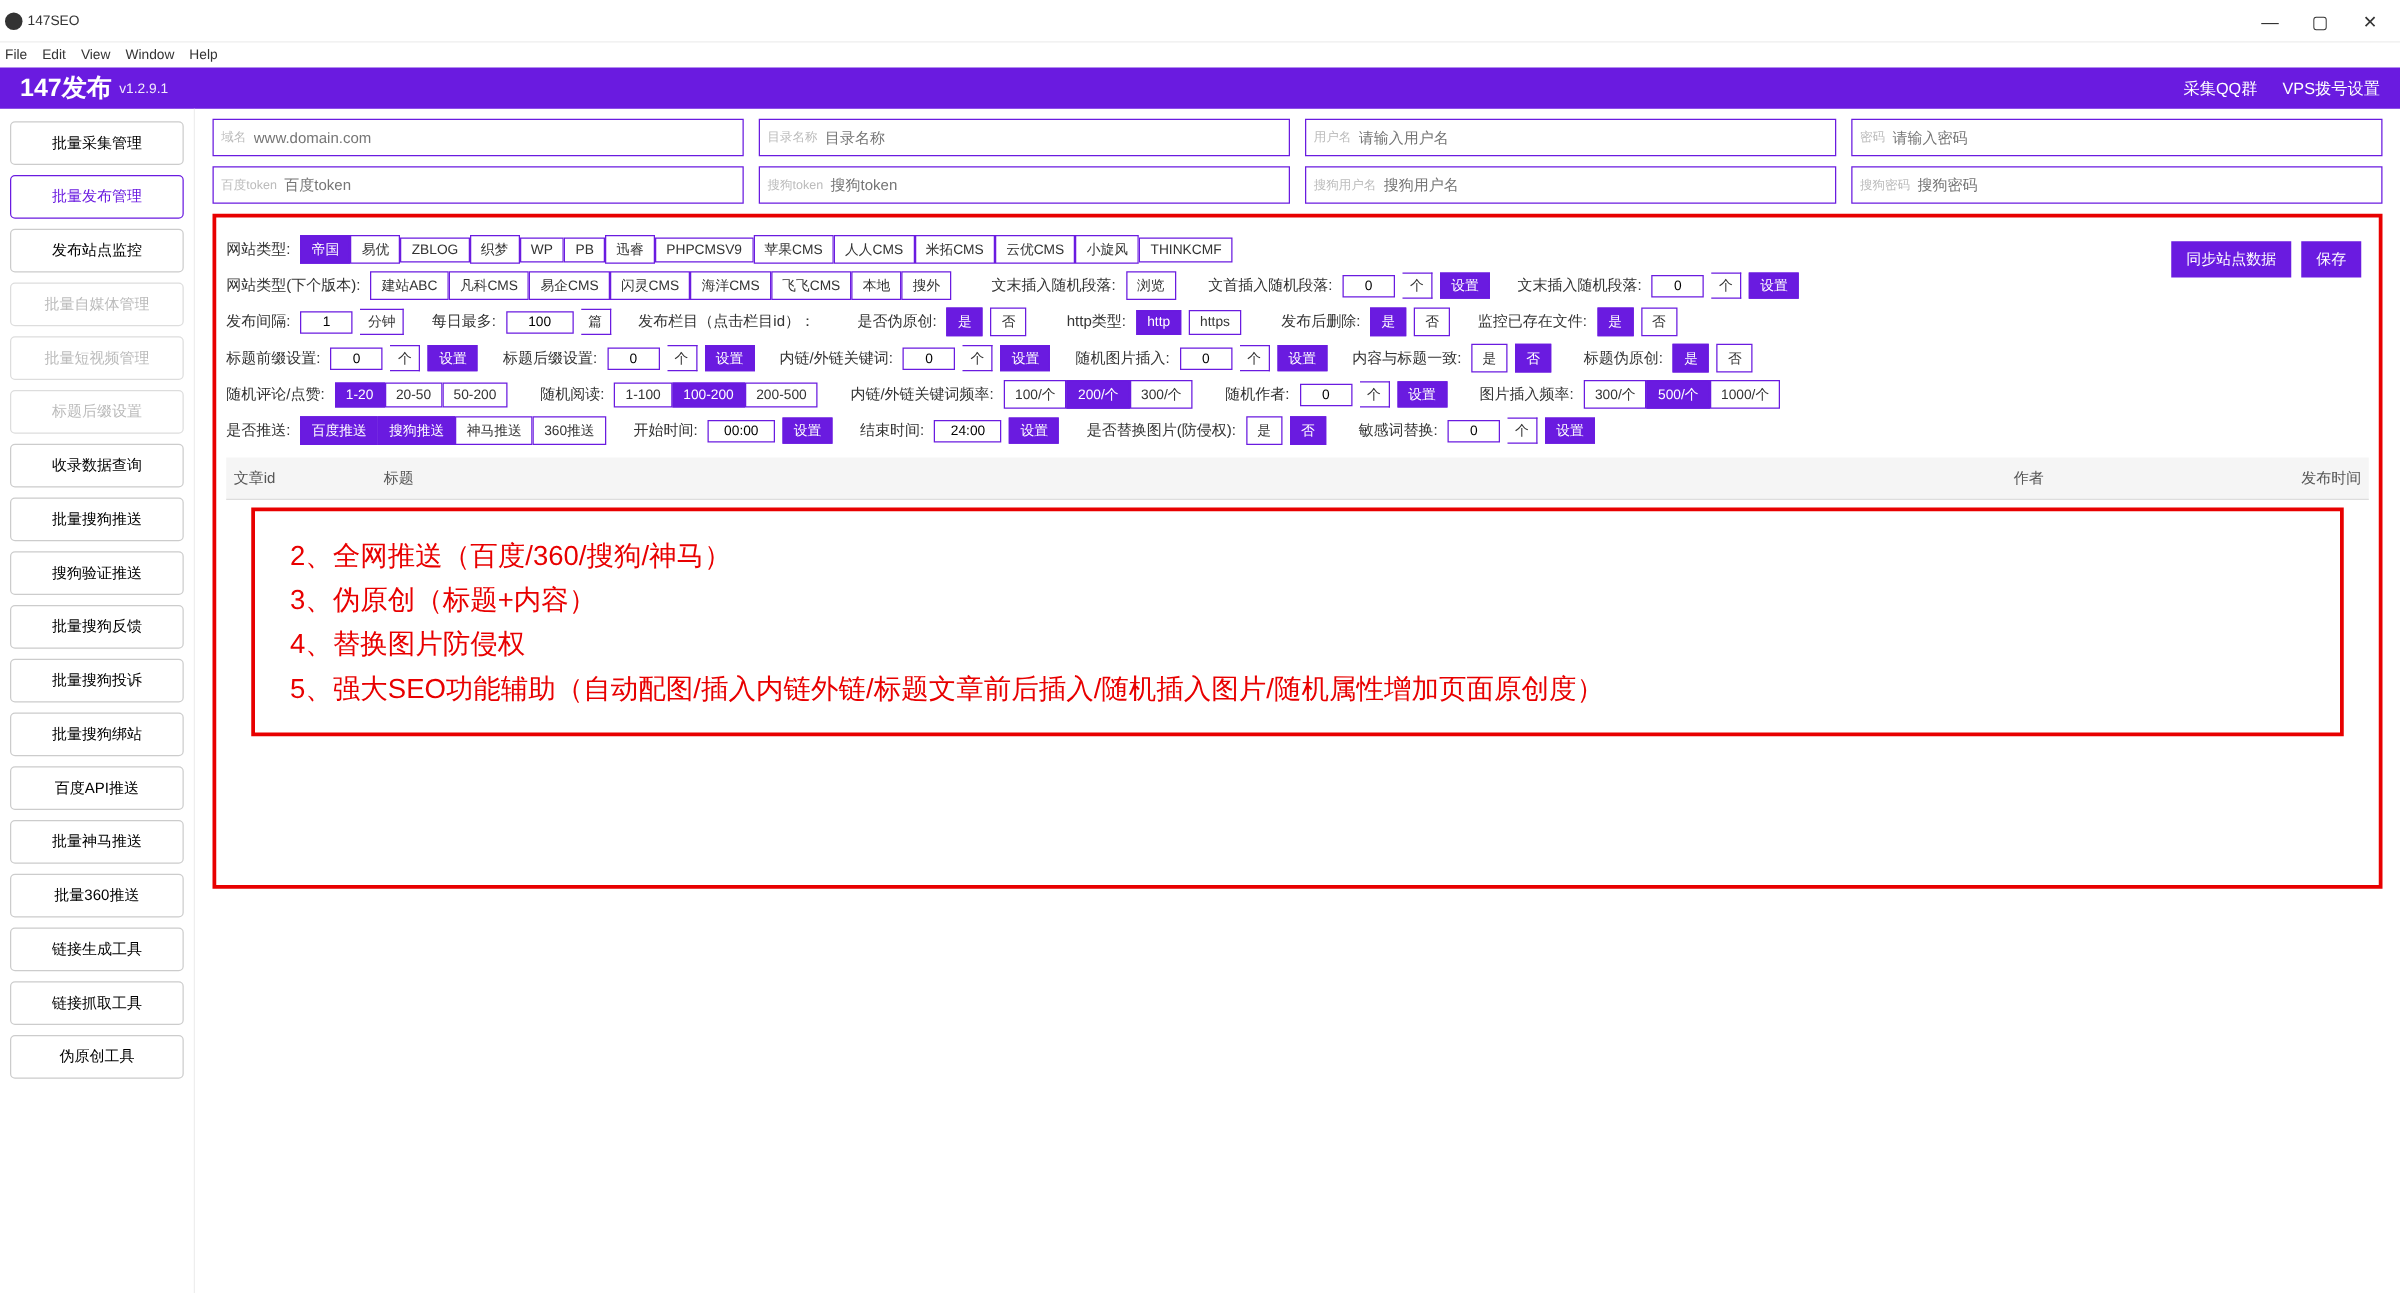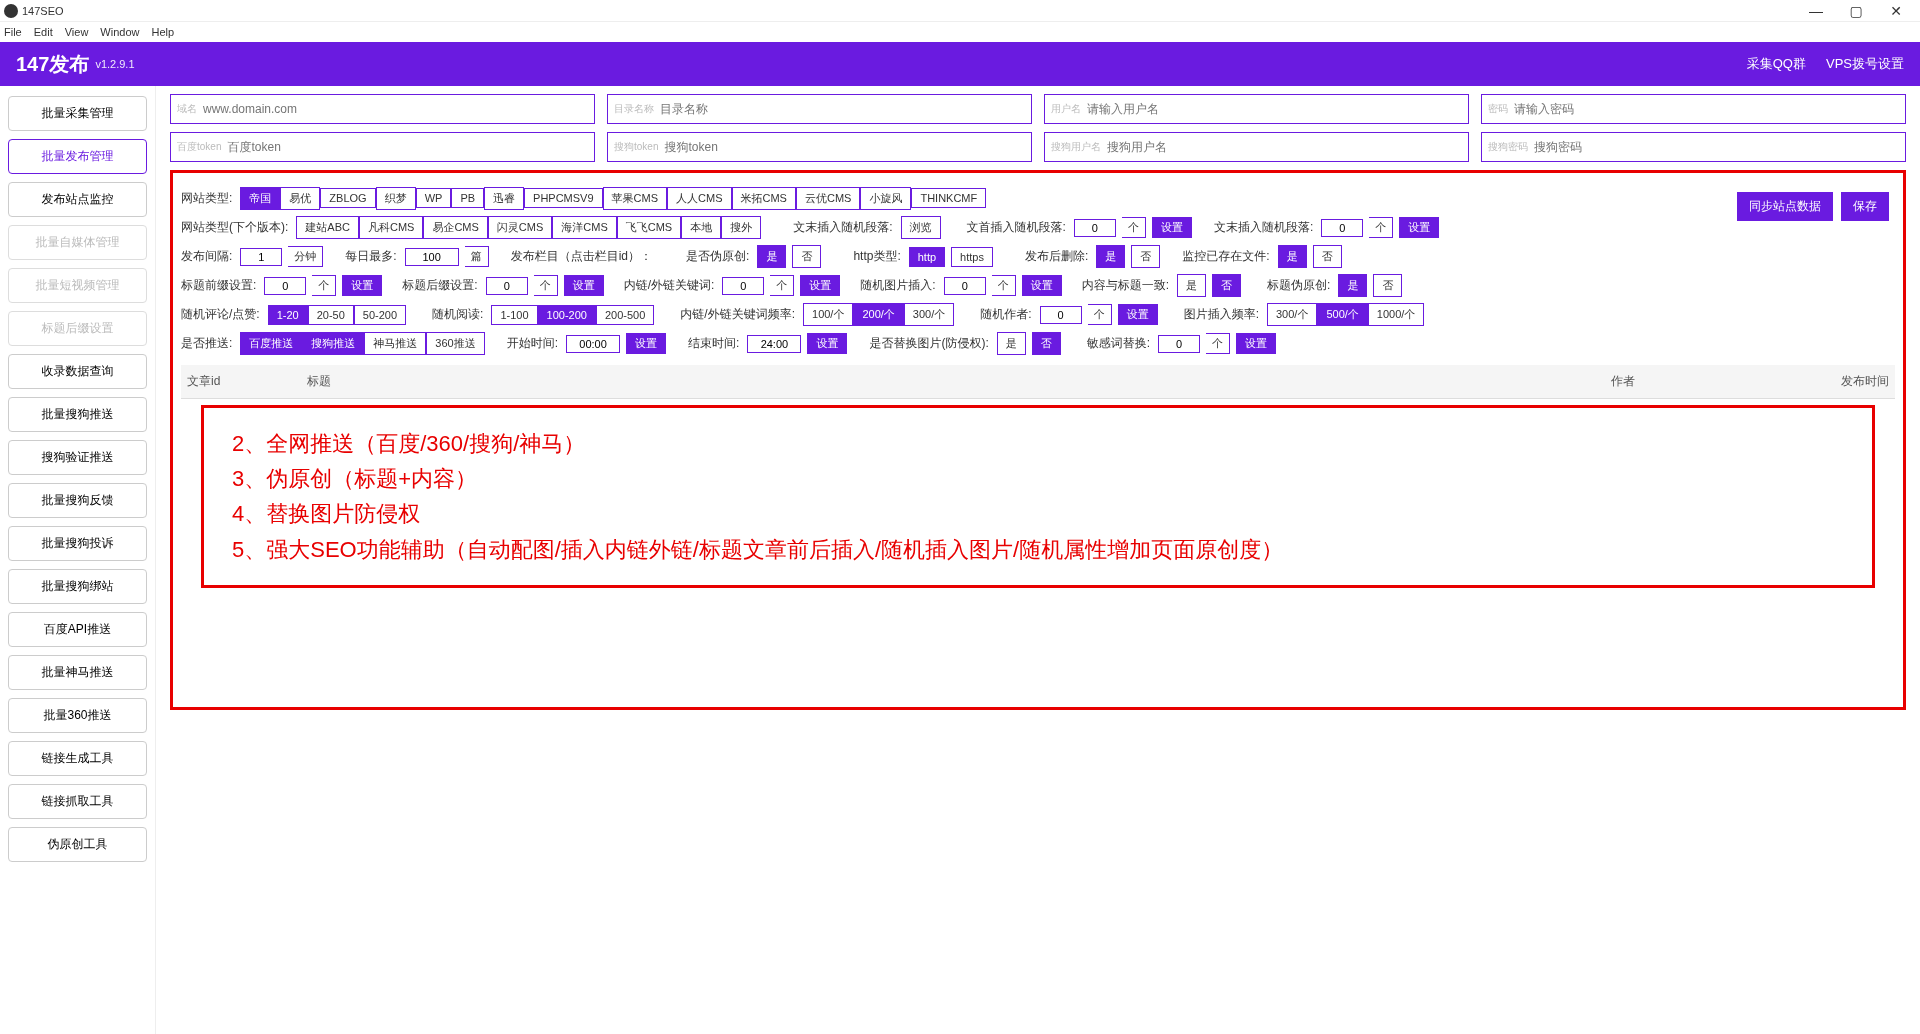--- a/index.html
+++ b/index.html
@@ -1,26 +1,26 @@
 <!DOCTYPE html>
 <html><head>
 <meta charset="utf-8">
 <style>
 * { margin: 0; padding: 0; box-sizing: border-box; font-family: "Microsoft YaHei", Arial, sans-serif; }
 body { background: #fff; font-size: 12px; color: #333; overflow: hidden; }
 
-.titlebar { height: 22px; display: flex; align-items: center; padding: 0 4px; background: #fff; border-bottom: 1px solid #eee; }
+.titlebar { height: 34px; display: flex; align-items: center; padding: 0 4px; background: #fff; border-bottom: 1px solid #eee; }
 .titlebar .icon { width: 14px; height: 14px; background: #333; border-radius: 50%; margin-right: 4px; }
 .titlebar .title { flex: 1; font-size: 11px; }
 .titlebar .wbtn { width: 40px; text-align: center; font-size: 14px; cursor: pointer; }
 
 .menubar { height: 20px; display: flex; align-items: center; padding: 0 4px; font-size: 11px; }
 .menubar span { margin-right: 12px; cursor: pointer; }
 
-.header { background: #6a1be0; color: #fff; height: 44px; display: flex; align-items: center; padding: 0 16px; }
+.header { background: #6a1be0; color: #fff; height: 33px; display: flex; align-items: center; padding: 0 16px; }
 .header .brand { font-size: 20px; font-weight: bold; }
 .header .ver { font-size: 11px; margin-left: 6px; opacity: .9; }
 .header .spacer { flex: 1; }
 .header .hlink { margin-left: 20px; font-size: 13px; cursor: pointer; }
 
 .layout { display: flex; height: calc(100vh - 82px); }
 .sidebar { width: 156px; padding: 10px 8px; border-right: 1px solid #eee; overflow-y: auto; }
 .sidebar .nav { display: block; width: 100%; padding: 8px 6px; margin-bottom: 8px; border: 1px solid #ccc; border-radius: 4px; background: #fff; text-align: center; font-size: 12px; cursor: pointer; }
 .sidebar .nav.active { color: #6a1be0; border-color: #6a1be0; }
 .sidebar .nav.disabled { color: #bbb; border-color: #ddd; }

